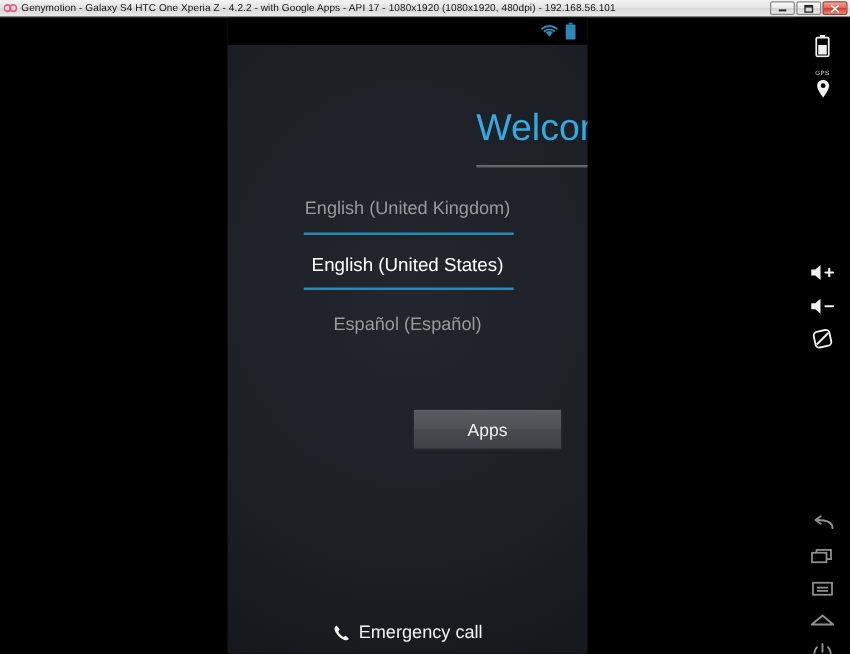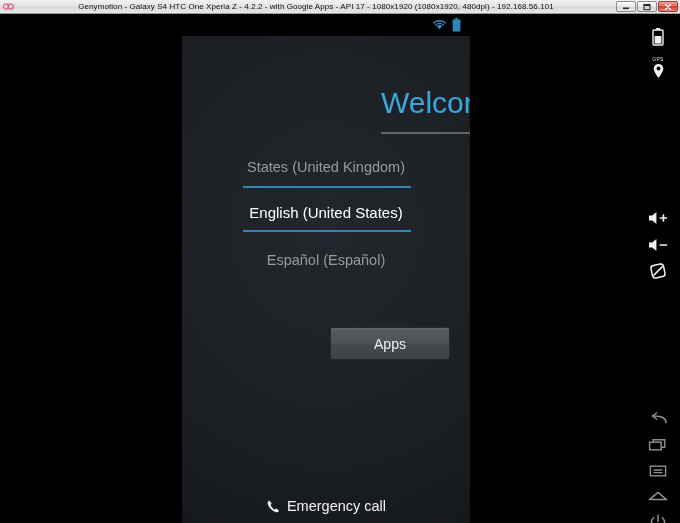--- a/index.html
+++ b/index.html
@@ -18,21 +18,21 @@
     border-bottom:1px solid #9a9a9a;
     display:flex;align-items:center;box-sizing:border-box;
   }
   .tb-ico{
     width:11px;height:9px;margin-left:3px;margin-right:3px;flex:none;
     display:flex;align-items:center;justify-content:center;
   }
   .tb-ico svg{display:block;}
   .tb-title{
     font-size:8px;line-height:9px;color:#111;white-space:nowrap;
-    letter-spacing:0.01em;flex:1;overflow:hidden;text-align:center;
+    letter-spacing:0.01em;flex:1;overflow:hidden;
   }
   .tb-btns{display:flex;align-items:center;height:14px;margin-right:2px;flex:none;}
   .tb-btn{
     width:20px;height:11px;margin-left:1px;
     border:1px solid #8a8a8a;border-radius:2px;
     background:linear-gradient(180deg,#fdfdfd 0%,#e6e6e6 50%,#d2d2d2 51%,#eaeaea 100%);
     display:flex;align-items:center;justify-content:center;box-sizing:border-box;
   }
   .tb-btn.close{
     border-color:#9c3b33;
@@ -174,21 +174,21 @@
             <rect x="3" y="0" width="3" height="1.5" fill="#2e87b5"></rect>
             <rect x="0.6" y="1.5" width="7.8" height="12" rx="0.8" fill="#2e87b5"></rect>
           </svg>
         </div>
       </div>
 
       <div class="welcome">Welcome</div>
       <div class="rule"></div>
 
       <div class="picker">
-        <div class="opt dim top">States (United Kingdom)</div>
+        <div class="opt dim top">English (United Kingdom)</div>
         <div class="divline a"></div>
         <div class="opt sel mid">English (United States)</div>
         <div class="divline b"></div>
         <div class="opt dim bot">Español (Español)</div>
       </div>
 
       <div class="startbtn">
         <span>Apps</span>
       </div>
 

